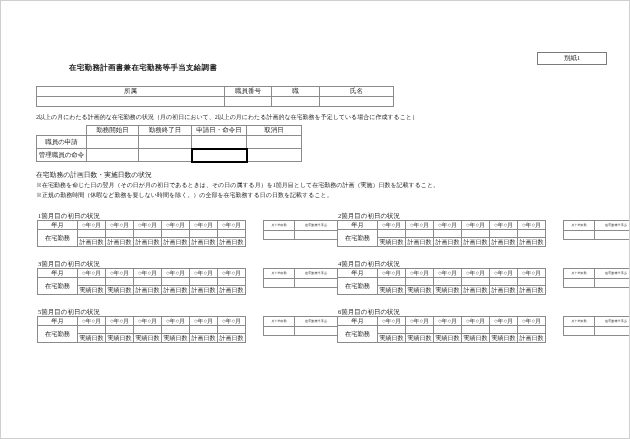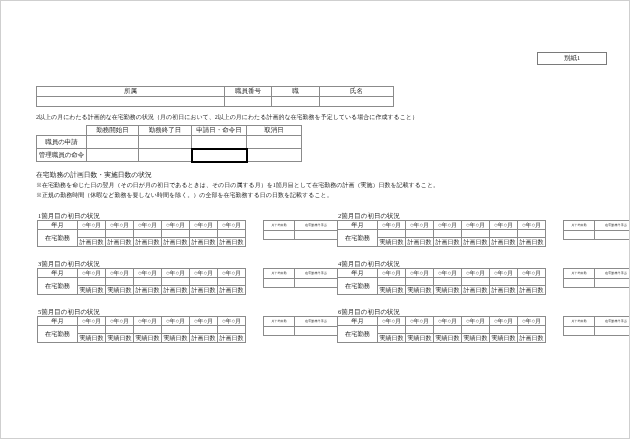--- a/index.html
+++ b/index.html
@@ -47,20 +47,21 @@
 </style>
 </head>
 <body>
 
 <div class="page">
 
   <div class="besshi">
     <span>別紙1</span>
   </div>
 
+  <div class="doc-title">在宅勤務計画書兼在宅勤務等手当支給調書</div>
 
   <table class="grid emp">
     <colgroup>
         <col style="width:188px">
         <col style="width:47px">
         <col style="width:48px">
         <col style="width:74px">
       </colgroup>
     <tbody>
         <tr>

